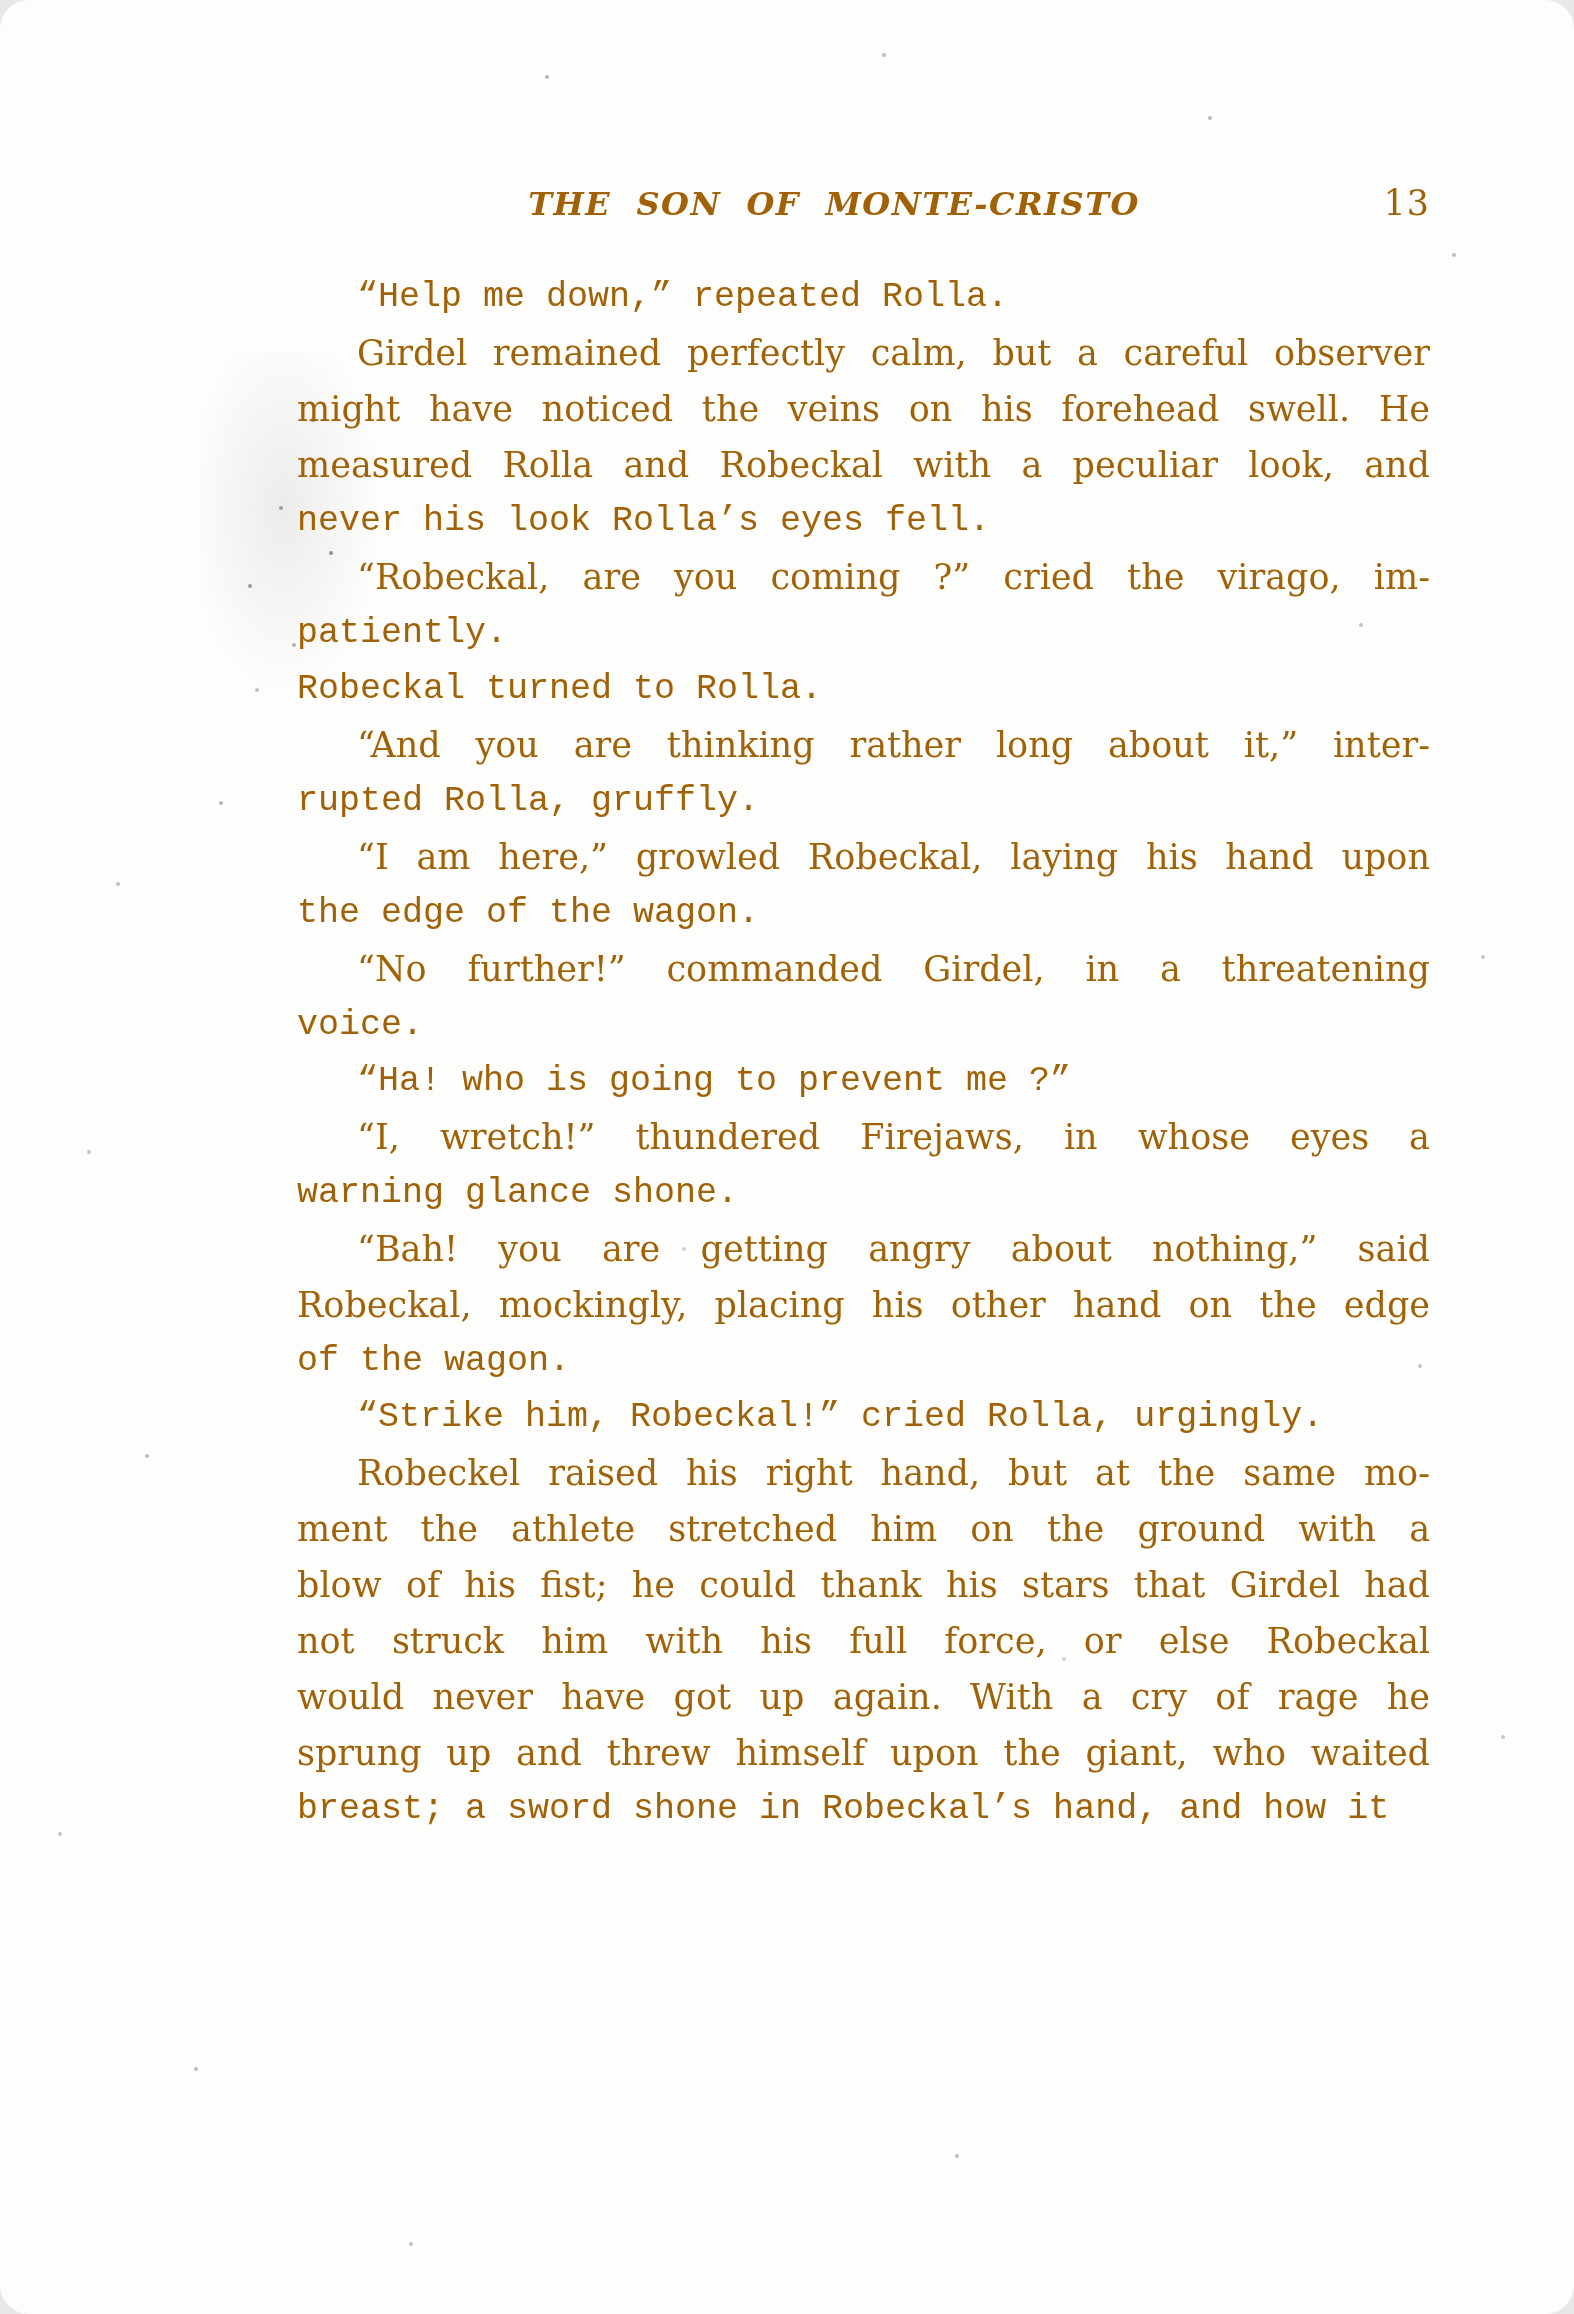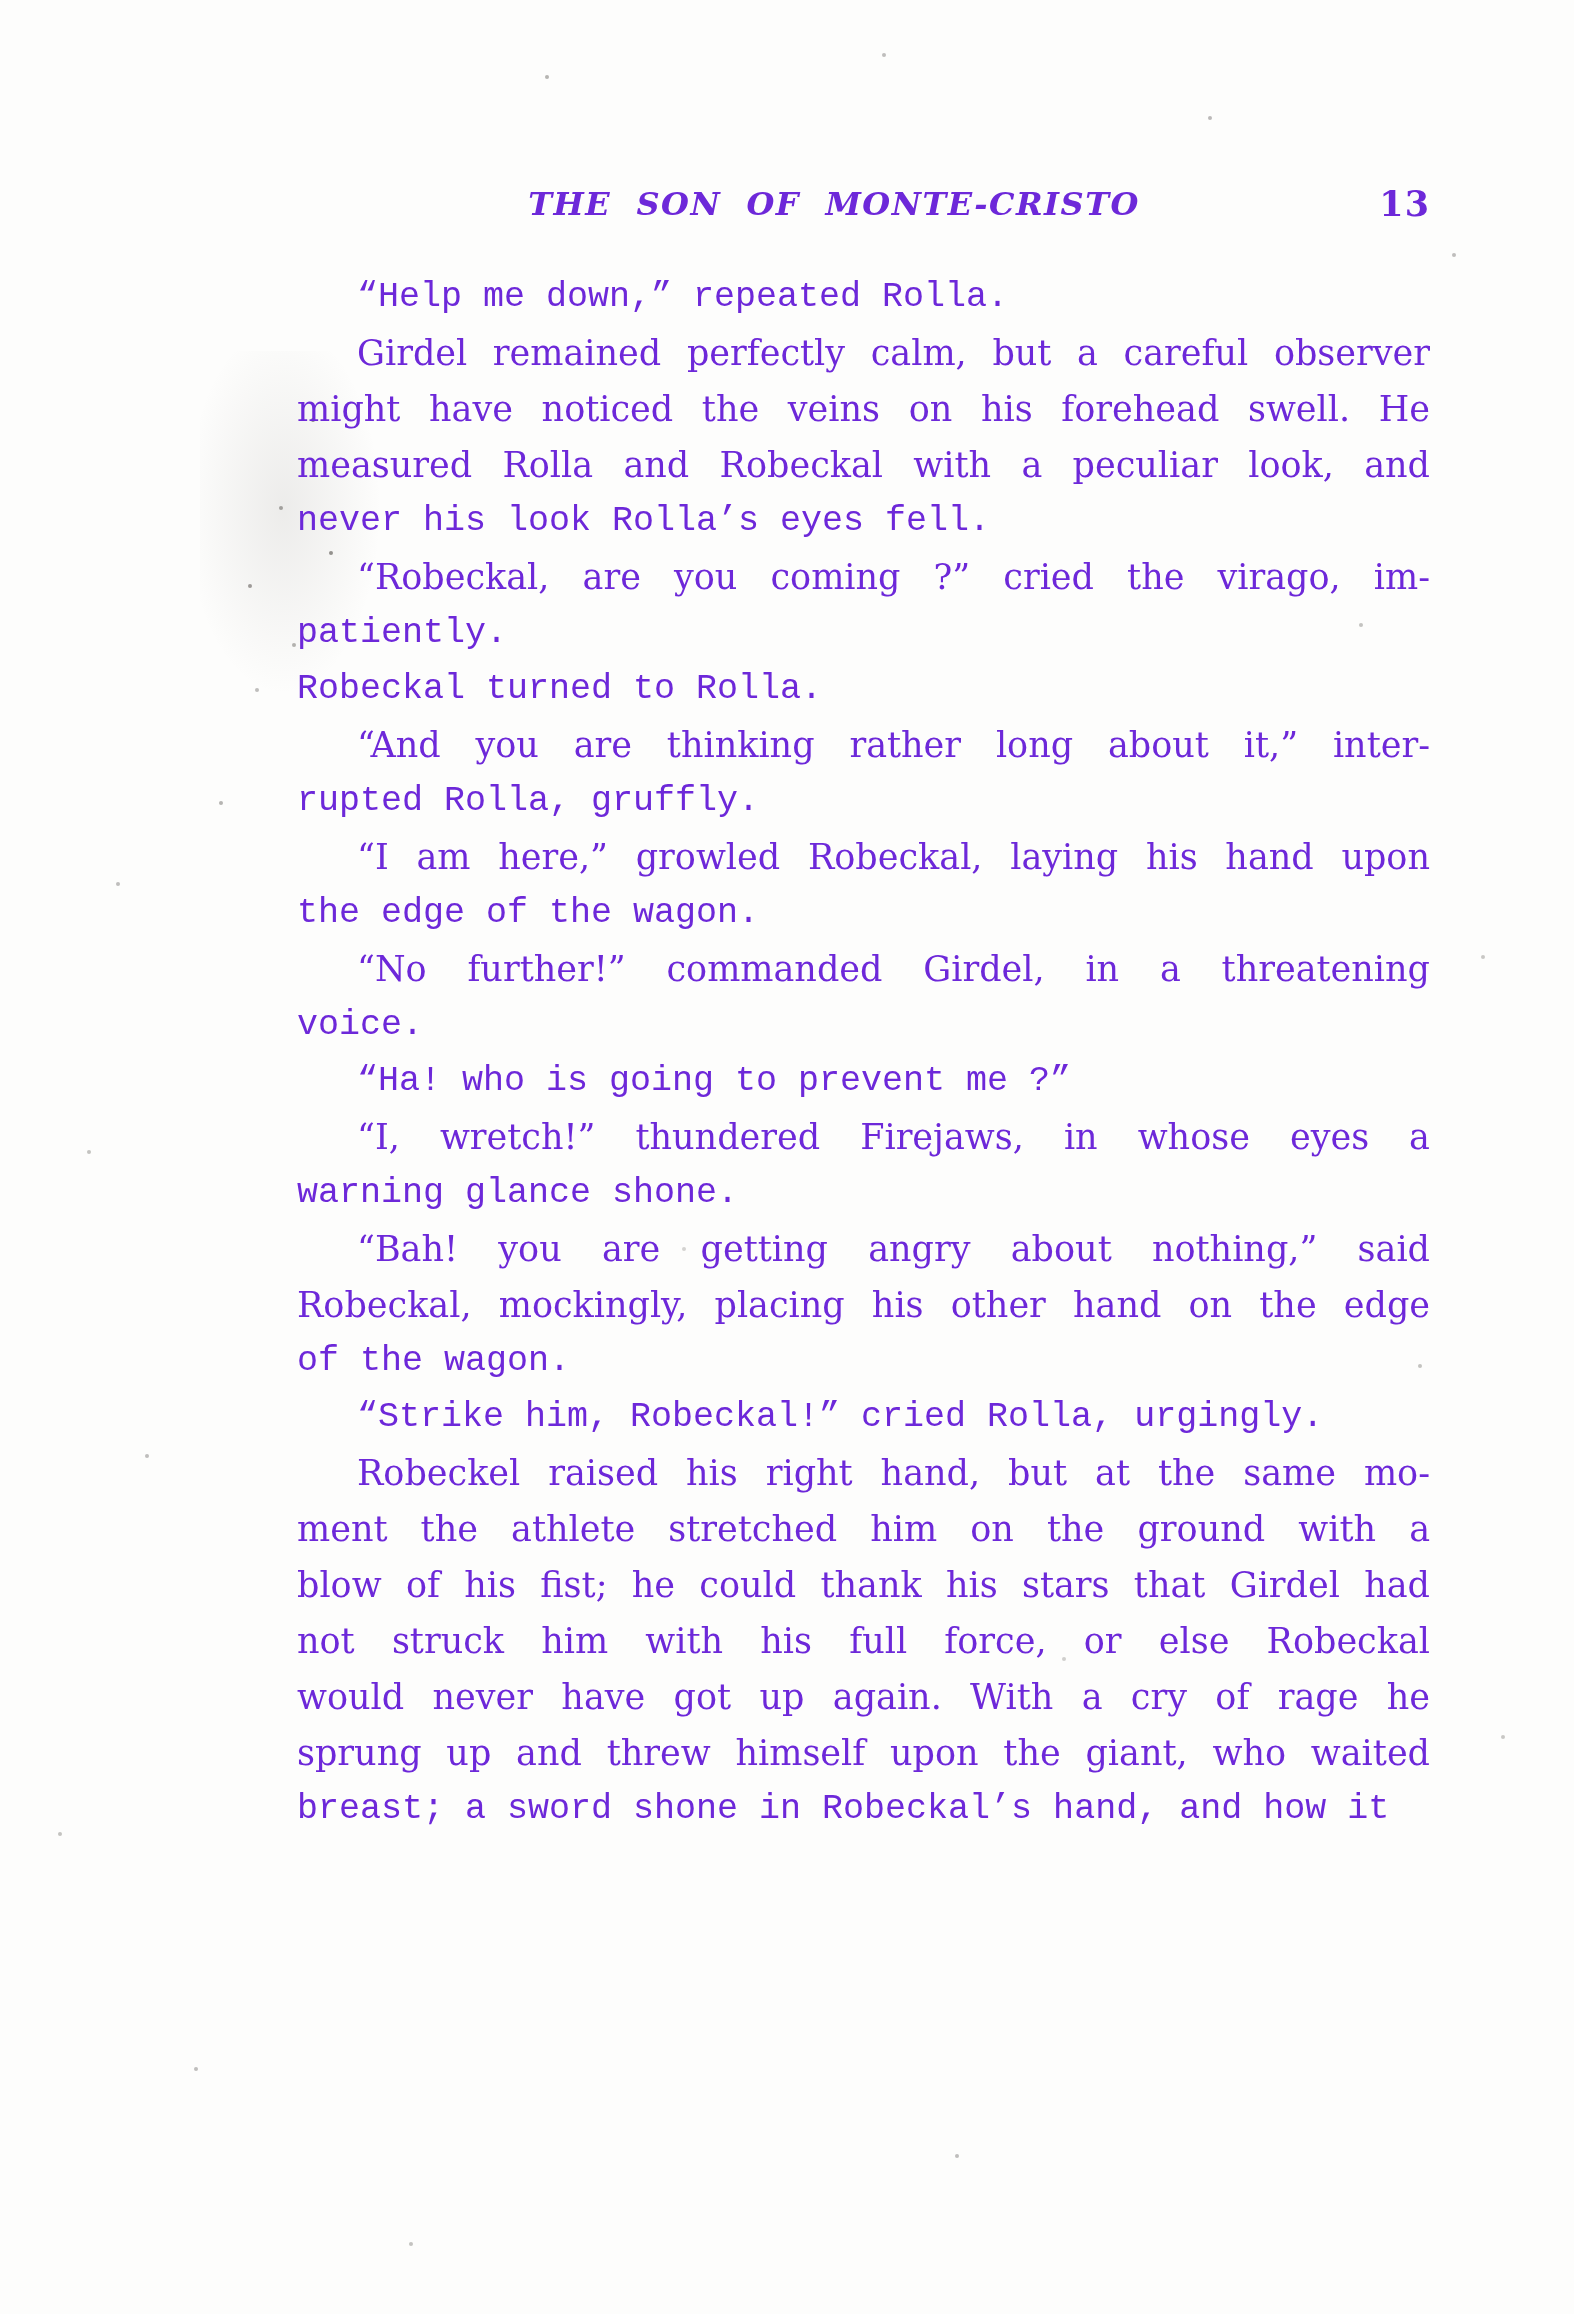--- a/index.html
+++ b/index.html
@@ -6,23 +6,24 @@
     margin: 0;
     padding: 0;
     background: #e8e8e8;
   }
   .page {
     position: relative;
     width: 1574px;
     height: 2314px;
     margin: 0 auto;
     background: #fdfdfc;
-    color: #6d28d9;
+    color: #a16207;
     font-family: "DejaVu Serif", serif;
     overflow: hidden;
+    border-radius: 29px;
   }
 
   
   .running-header {
     position: absolute;
     top: 185px;
     left: 297px;
     width: 1133px;
     height: 47px;
   }
@@ -37,21 +38,21 @@
     font-size: 32px;
     letter-spacing: 1.5px;
     word-spacing: 12.7px;
     white-space: nowrap;
   }
   .page-num {
     position: absolute;
     right: 0;
     top: -2px;
     font-size: 35px;
-    font-weight: 700;
+    font-weight: 400;
     letter-spacing: 1px;
   }
 
   
   .page-body {
     position: absolute;
     top: 269px;
     left: 297px;
     width: 1133px;
     font-size: 35px;

